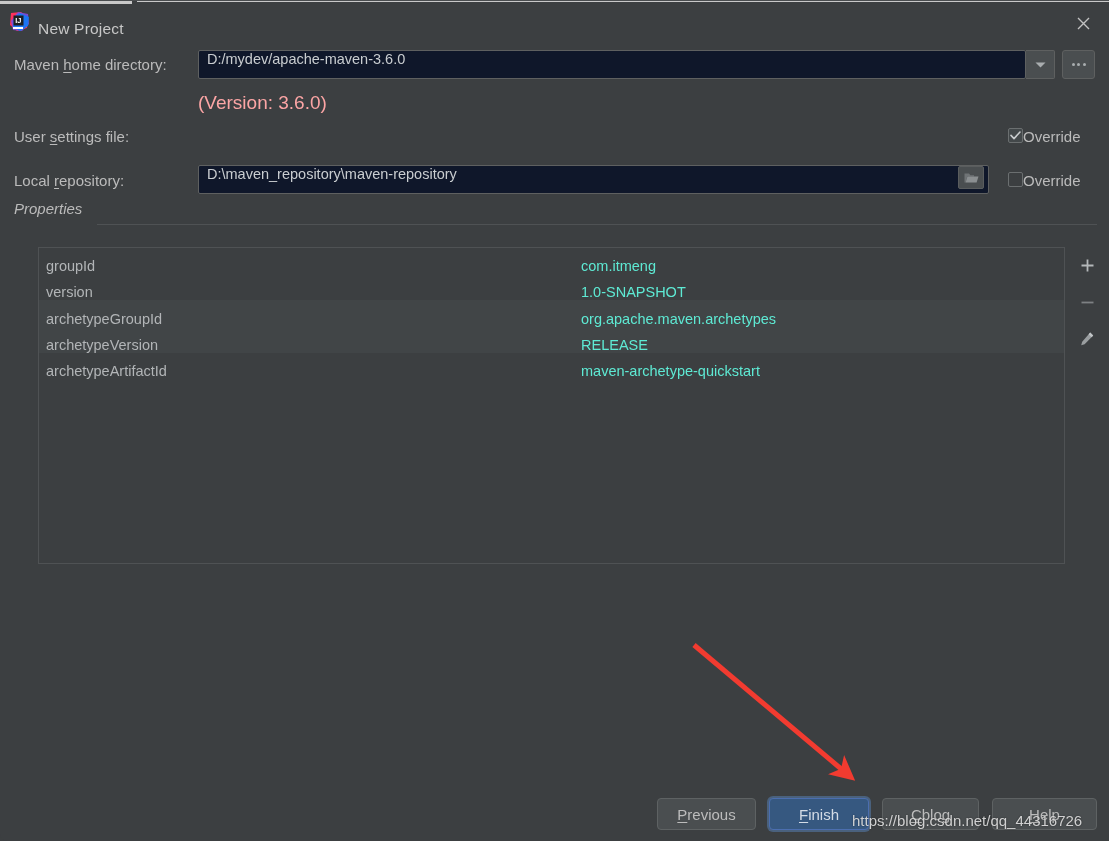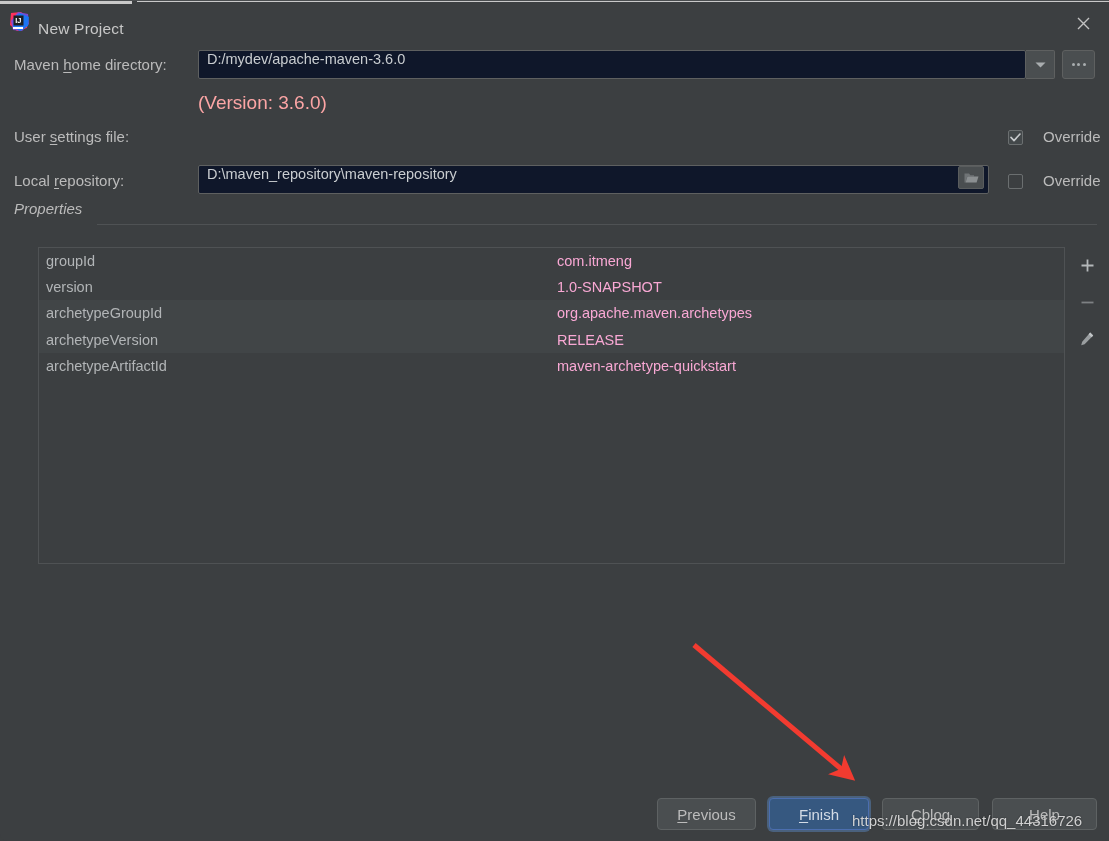--- a/index.html
+++ b/index.html
@@ -120,21 +120,21 @@
 
   .version-note {
     position: absolute;
     font-size: 19px; color: #fca5a5;
     white-space: nowrap;
   }
 
   
   .checkrow {
     position: absolute;
-    display: flex; align-items: flex-end; gap: 20px;
+    display: flex; align-items: flex-start; gap: 0;
     cursor: pointer;
   }
   .cbox {
     width: 15px; height: 15px;
     border: 1px solid #6b6f70;
     border-radius: 2px;
     background: #3c3f41;
     display: flex; align-items: center; justify-content: center;
     flex: 0 0 auto;
   }
@@ -157,32 +157,33 @@
     position: absolute;
     left: 38px; top: 247px;
     width: 1027px; height: 317px;
     border: 1px solid #4f5254;
     background: #3c3f41;
     overflow: hidden;
   }
   .prow {
     display: flex;
     height: 26.2px;
-    align-items: center;
+    align-items: flex-end;
+    gap: 24px;
   }
   .prow.alt { background: #414547; }
   .prow .k {
     width: 518px; flex: 0 0 518px;
     padding-left: 7px;
     font-size: 14.5px; color: #b2b5b7;
     white-space: nowrap; overflow: hidden;
   }
   .prow .v {
     flex: 1;
-    font-size: 14.5px; color: #f9a8d4;
+    font-size: 14.5px; color: #5eead4;
     white-space: nowrap; overflow: hidden;
   }
   .table-side {
     position: absolute;
     left: 1065px; top: 247px;
     width: 44px; height: 317px;
     display: flex; flex-direction: column;
     align-items: center;
     padding-top: 6px;
     gap: 13px;

